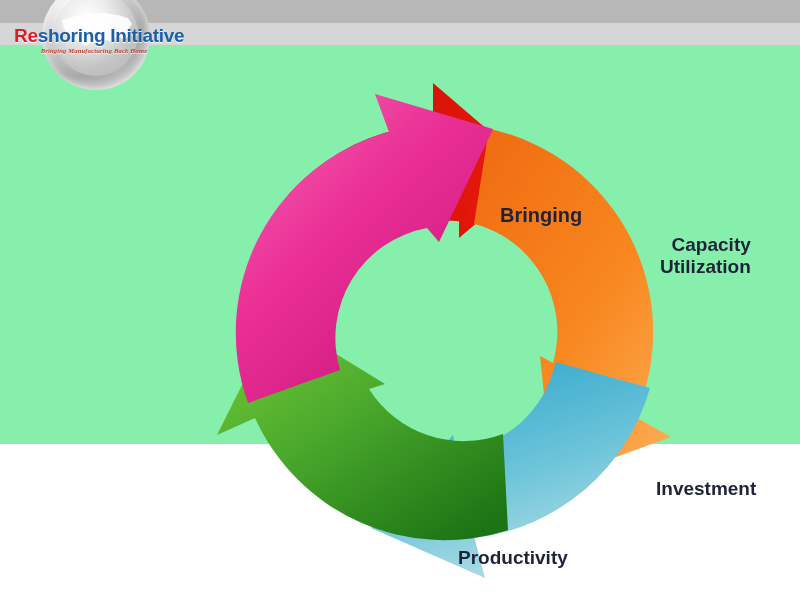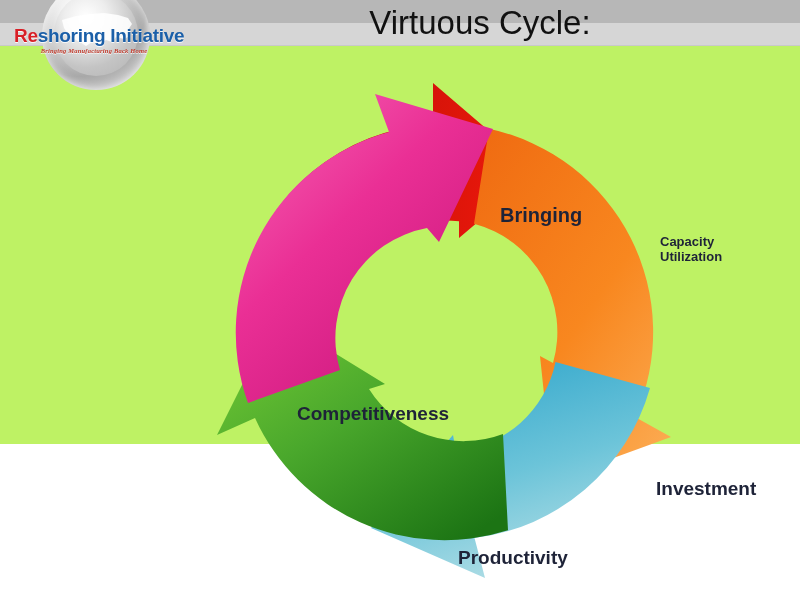--- a/index.html
+++ b/index.html
@@ -9,21 +9,21 @@
     height: 600px;
     overflow: hidden;
     background: #ffffff;
     font-family: "Liberation Sans", sans-serif;
   }
 
   #slide {
     position: relative;
     width: 800px;
     height: 444px;
-    background: #bef264;
+    background: #86efac;
   }
 
   
   .band-dark {
     position: absolute;
     left: 0; top: 0;
     width: 800px; height: 23px;
     background: #b7b7b7;
   }
   .band-light {
@@ -123,21 +123,21 @@
   .cyc-label {
     position: absolute;
     font-family: "Liberation Sans", sans-serif;
     font-weight: bold;
     color: #1e2338;
     white-space: nowrap;
     line-height: 1.18;
     z-index: 5;
   }
   .lbl-reshoring     { left: 340px; top: 134px; font-size: 20px; }
-  .lbl-capacity      { left: 500px; top: 164px; font-size: 13px; text-align: left; }
+  .lbl-capacity      { left: 500px; top: 164px; font-size: 19px; text-align: right; }
   .lbl-investment    { left: 496px; top: 408px; font-size: 19px; }
   .lbl-productivity  { left: 298px; top: 477px; font-size: 19px; }
   .lbl-competitive   { left: 137px; top: 333px; font-size: 19px; }
 </style>
 </head>
 <body>
 
 <div id="slide">
 
   <div class="band-dark"></div>
@@ -151,21 +151,20 @@
            L60,31 L56,36 L50,34 L44,38 L36,36 L30,40 L24,36 L18,33 L12,28
            L8,22 Z"></path>
     </svg>
     <div class="logo-text">
       <div class="logo-main"><span class="re">Re</span><span>shoring Initiative</span></div>
       <div class="logo-tag">Bringing Manufacturing Back Home</div>
     </div>
   </div>
 
   <div class="title">
-    <span class="l1">Virtuous Cycle:</span>
   </div>
 
   <div class="diagram">
     <svg viewBox="0 0 570 520" xmlns="http://www.w3.org/2000/svg">
       <defs>
         <linearGradient id="gRed" x1="0" y1="0.35" x2="1" y2="0.4">
           <stop offset="0%" stop-color="#8c0e05"></stop>
           <stop offset="48%" stop-color="#cc1208"></stop>
           <stop offset="100%" stop-color="#f2190c"></stop>
         </linearGradient>
@@ -252,16 +251,15 @@
             A 112 112 0 0 0 -105.0 38.0
             Z"></path>
         </g>
       </g>
     </svg>
 
     <div class="cyc-label lbl-reshoring">Bringing</div>
     <div class="cyc-label lbl-capacity">Capacity<br>Utilization</div>
     <div class="cyc-label lbl-investment">Investment</div>
     <div class="cyc-label lbl-productivity">Productivity</div>
-    <div class="cyc-label lbl-competitive">Competitiveness</div>
   </div>
 
 </div>
 
 </body></html>

